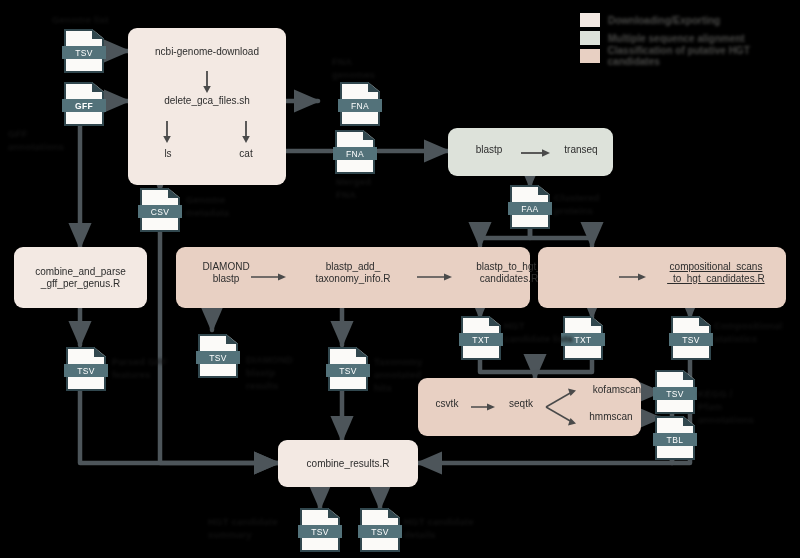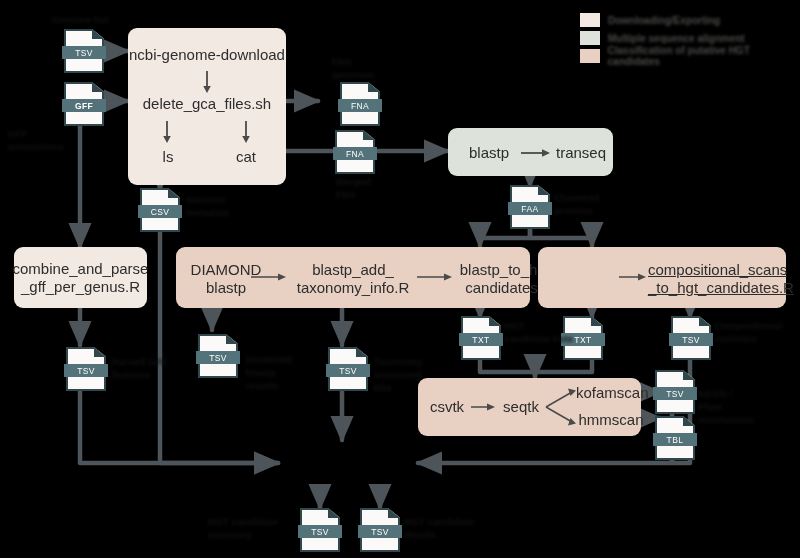--- a/index.html
+++ b/index.html
@@ -4,21 +4,21 @@
 <style>
   html,body{margin:0;padding:0;background:#000;}
   body{width:800px;height:558px;position:relative;overflow:hidden;
        font-family:"Liberation Sans","DejaVu Sans",sans-serif;}
   #canvas{position:absolute;left:0;top:0;width:800px;height:558px;background:#000;}
   svg.wires{position:absolute;left:0;top:0;width:800px;height:558px;pointer-events:none;}
 
   .proc{position:absolute;border-radius:9px;display:flex;align-items:center;
         justify-content:center;box-sizing:border-box;color:#2b2b2b;}
   .proc .inner{display:flex;align-items:center;justify-content:center;width:100%;height:100%;}
-  .lbl{text-align:center;line-height:1.18;white-space:pre-line;font-size:15px;color:#2d2d2d;}
+  .lbl{text-align:center;line-height:1.18;white-space:pre-line;font-size:10px;color:#2d2d2d;}
 
   
   .file{position:absolute;width:40px;height:44px;}
   .file .sheet{position:absolute;left:0;top:0;width:40px;height:44px;background:#fbfaf8;
       border:2px solid #31474e;box-sizing:border-box;
       clip-path:polygon(0 0,70% 0,100% 22%,100% 100%,0 100%);}
   .file .fold{position:absolute;right:0;top:0;width:12px;height:10px;background:#31474e;
       clip-path:polygon(0 0,100% 100%,0 100%);}
   .file .tag{position:absolute;left:-2px;top:17px;width:44px;height:13px;background:#53727a;
       color:#fff;font-size:8.5px;letter-spacing:.4px;display:flex;align-items:center;
@@ -198,25 +198,28 @@
         <path d="M1,6 L19,6" stroke="#4a4a4a" stroke-width="1.5" fill="none"></path>
         <path d="M17,2.6 L25,6 L17,9.4 Z" fill="#4a4a4a"></path>
       </svg>
       <span class="lbl" style="position:absolute;left:80px;top:20px;width:46px;">seqtk</span>
       <svg width="36" height="42" style="position:absolute;left:126px;top:8px;">
         <path d="M2,21 L28,6" stroke="#4a4a4a" stroke-width="1.5" fill="none"></path>
         <path d="M24,2.5 L32,4.5 L26.5,10 Z" fill="#4a4a4a"></path>
         <path d="M2,21 L28,36" stroke="#4a4a4a" stroke-width="1.5" fill="none"></path>
         <path d="M26.5,32 L32,37.5 L24,39.5 Z" fill="#4a4a4a"></path>
       </svg>
-      <span class="lbl" style="position:absolute;left:158px;top:6px;width:70px;">kofamscan</span>
+      <span class="lbl" style="position:absolute;left:164px;top:6px;width:70px;">kofamscan</span>
       <span class="lbl" style="position:absolute;left:158px;top:33px;width:70px;">hmmscan</span>
     </div>
   </div>
 
+  <div class="proc" style="left:278px;top:440px;width:140px;height:47px;background:#f3e9e3;">
+    <span class="lbl">combine_results.R</span>
+  </div>
 
   <div class="file" style="left:64px;top:29px;">
     <div class="sheet"></div>
     <div class="fold"></div>
     <div class="tag">TSV</div>
   </div>
 
   <div class="file stack" style="left:64px;top:82px;font-weight:bold;">
     <div class="s2"></div>
     <div class="s3"></div>

